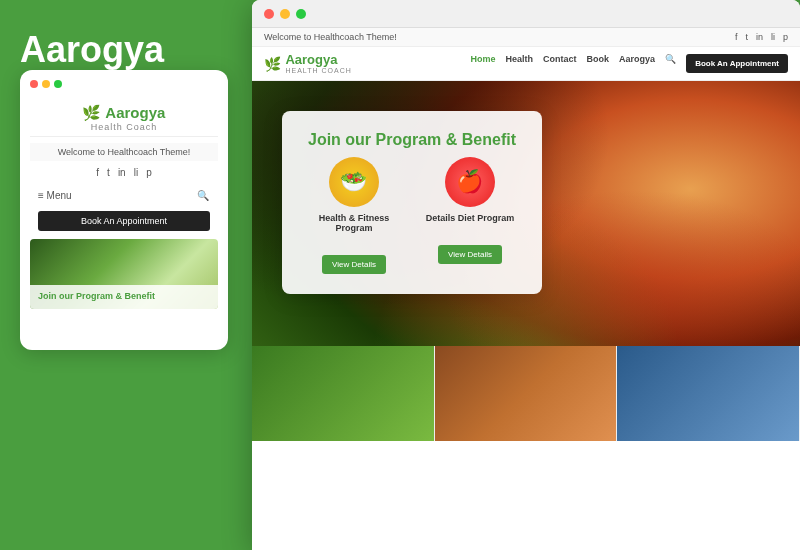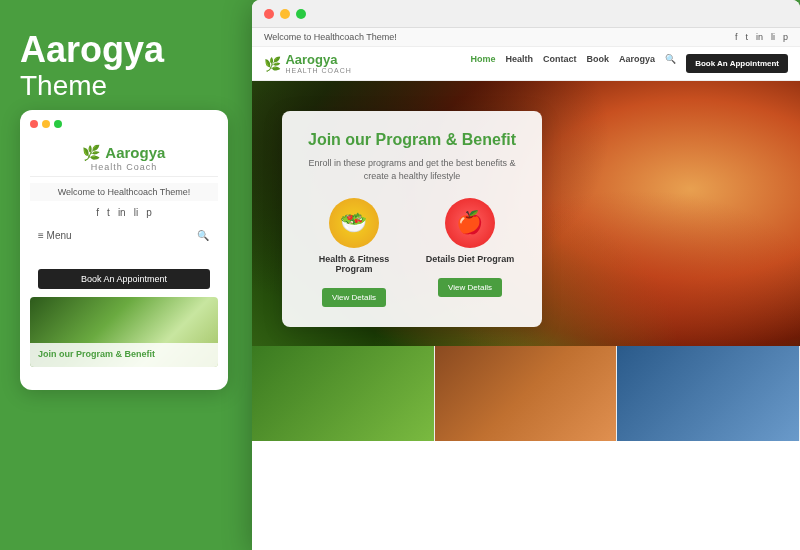--- a/index.html
+++ b/index.html
@@ -96,21 +96,21 @@
     }
     .mockup-social span {
       font-size: 10px;
       color: #555;
     }
     .mockup-menu-row {
       display: flex;
       justify-content: space-between;
       align-items: flex-end;
       padding: 4px 8px;
-      margin-bottom: 24px;
+      margin-bottom: 6px;
       gap: 44px;
     }
     .mockup-menu-label {
       font-size: 10px;
       color: #555;
     }
     .mockup-search-icon {
       font-size: 10px;
       color: #555;
     }
@@ -304,21 +304,21 @@
     .program-icon.fitness {
       background: radial-gradient(circle, #f5d020, #e8a020);
     }
     .program-icon.diet {
       background: radial-gradient(circle, #ff6060, #e82020);
     }
     .program-label {
       font-size: 9px;
       color: #333;
       font-weight: 600;
-      margin-bottom: 12px;
+      margin-bottom: 20px;
     }
     .view-details-btn {
       background: #4a9e3f;
       color: #fff;
       font-size: 8px;
       padding: 5px 10px;
       border-radius: 3px;
       display: inline-block;
     }
 
@@ -349,21 +349,20 @@
     }
     .thumb-bg.t3 {
       background: linear-gradient(135deg, #2a5a8a 0%, #4a7aaa 50%, #6a9aca 100%);
     }
   </style>
 </head>
 <body>
 
 <div class="left-panel">
   <div class="brand-title">Aarogya</div>
-  <div class="brand-subtitle">Theme</div>
 
   <div class="mobile-mockup">
     <div class="mockup-dots">
       <div class="mockup-dot red"></div>
       <div class="mockup-dot yellow"></div>
       <div class="mockup-dot green"></div>
     </div>
 
     <div class="mockup-logo-area">
       <div class="mockup-logo-name">
@@ -437,22 +436,20 @@
       </div>
     </div>
   </div>
 
   <div class="hero-section">
     <div class="hero-bg"></div>
     <div class="hero-food-dark"></div>
 
     <div class="program-card">
       <div class="program-card-title">Join our Program &amp; Benefit</div>
-      <div class="program-card-subtitle">Enroll in these programs and get the best benefits &amp; create
-a healthy lifestyle</div>
       <div class="program-items">
 
         <div class="program-item">
           <div class="program-icon fitness">
             <span>🥗</span>
           </div>
           <div class="program-label">Health &amp; Fitness Program</div>
           <div class="view-details-btn">View Details</div>
         </div>
 

